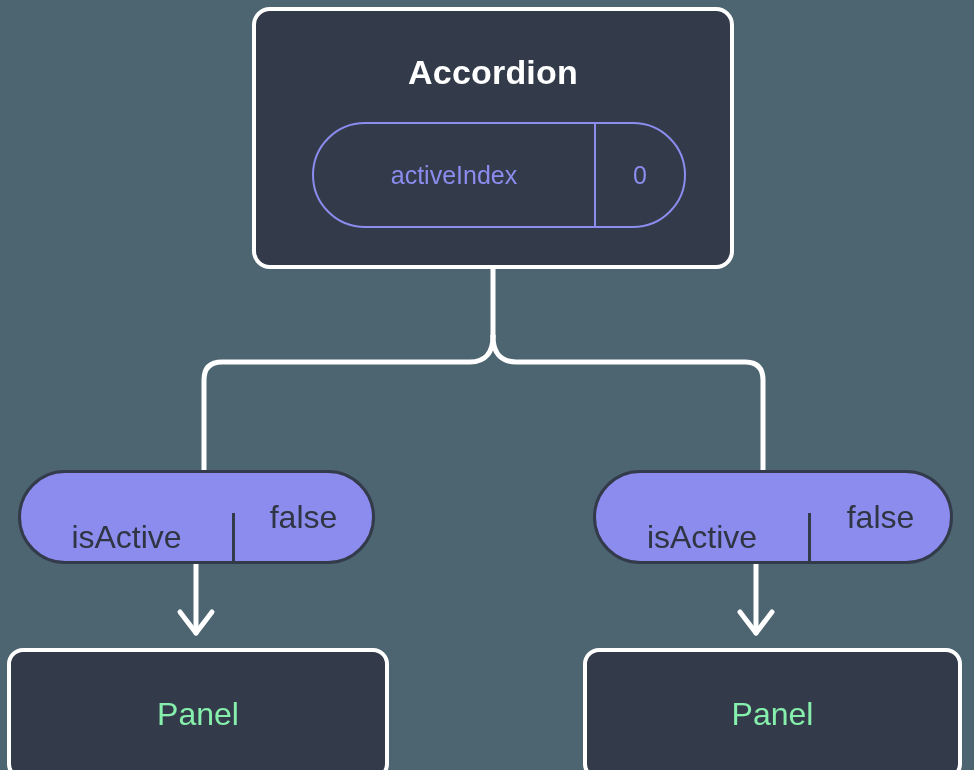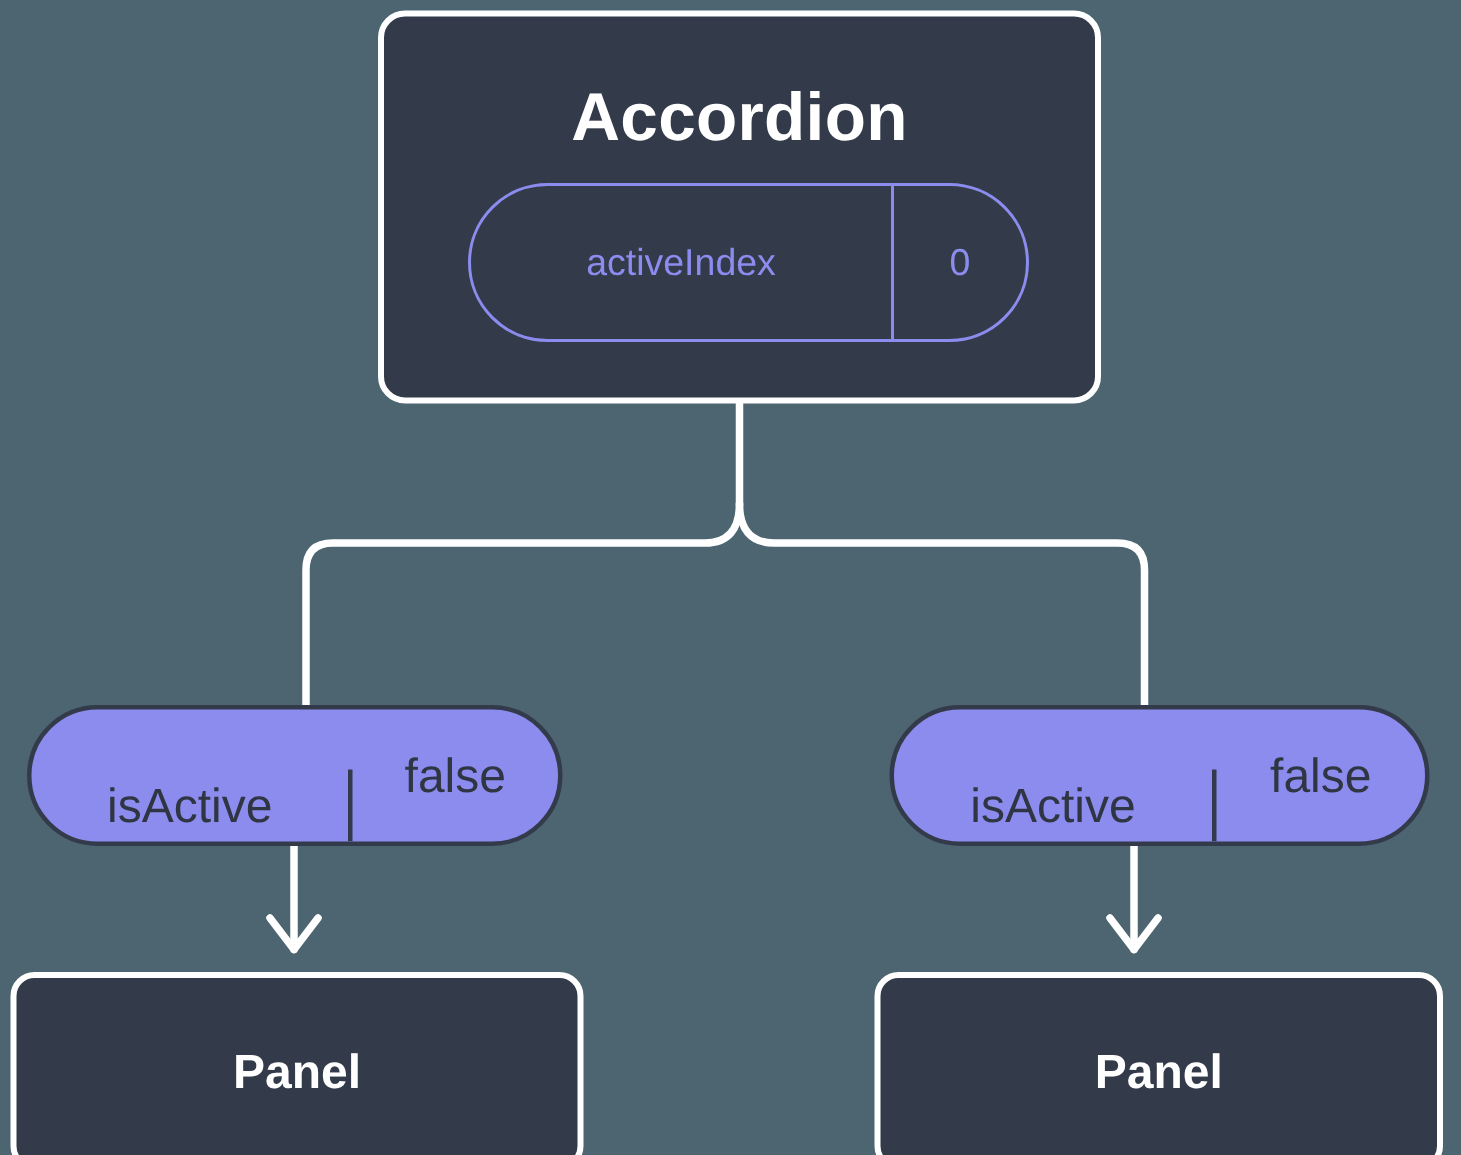--- a/index.html
+++ b/index.html
@@ -48,21 +48,21 @@
     width: 482px;
     height: 262px;
     border-radius: 18px;
   }
   .node-title {
     position: absolute;
     left: 0;
     right: 0;
     top: 44px;
     text-align: center;
-    font-size: 45px;
+    font-size: 34px;
     font-weight: 700;
     letter-spacing: 0.2px;
     color: #ffffff;
     line-height: 1;
   }
 
   
   .state-pill-outline {
     position: absolute;
     box-sizing: border-box;
@@ -154,22 +154,22 @@
     width: 379px;
     height: 132px;
   }
   .panel-label {
     position: absolute;
     left: 0;
     right: 0;
     top: 46px;
     text-align: center;
     font-size: 32px;
-    font-weight: 700;
-    color: #ffffff;
+    font-weight: 400;
+    color: #86efac;
     line-height: 1;
   }
 </style>
 </head>
 <body>
 
 <div id="stage">
 
   <svg id="connectors" viewBox="0 0 974 770" width="974" height="770" aria-hidden="true">
     <g fill="none" stroke="#ffffff" stroke-width="5" stroke-linecap="round" stroke-linejoin="round">

